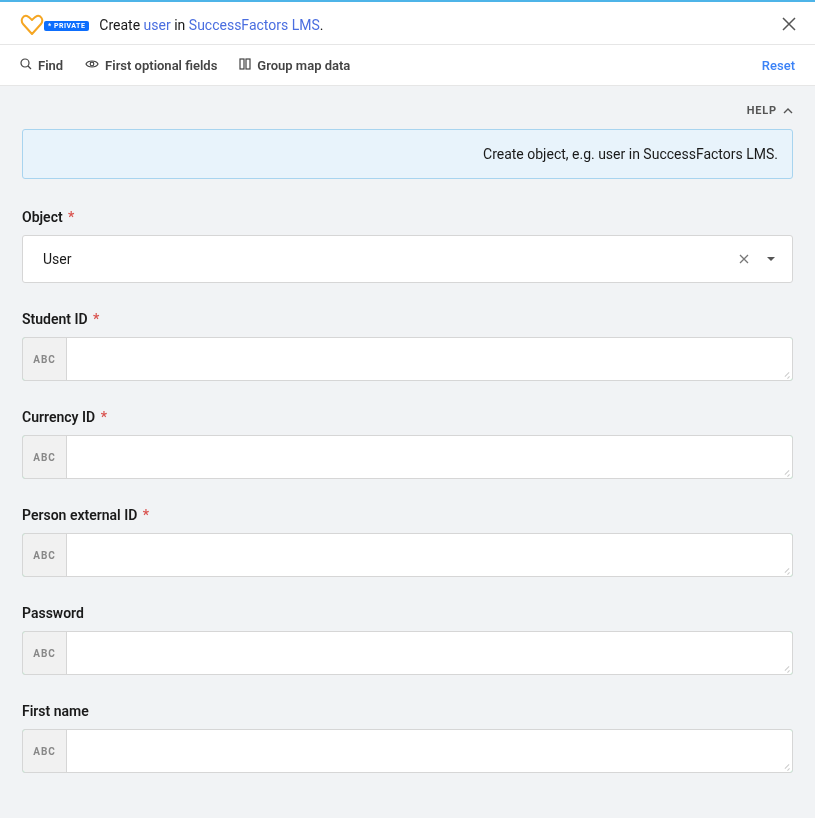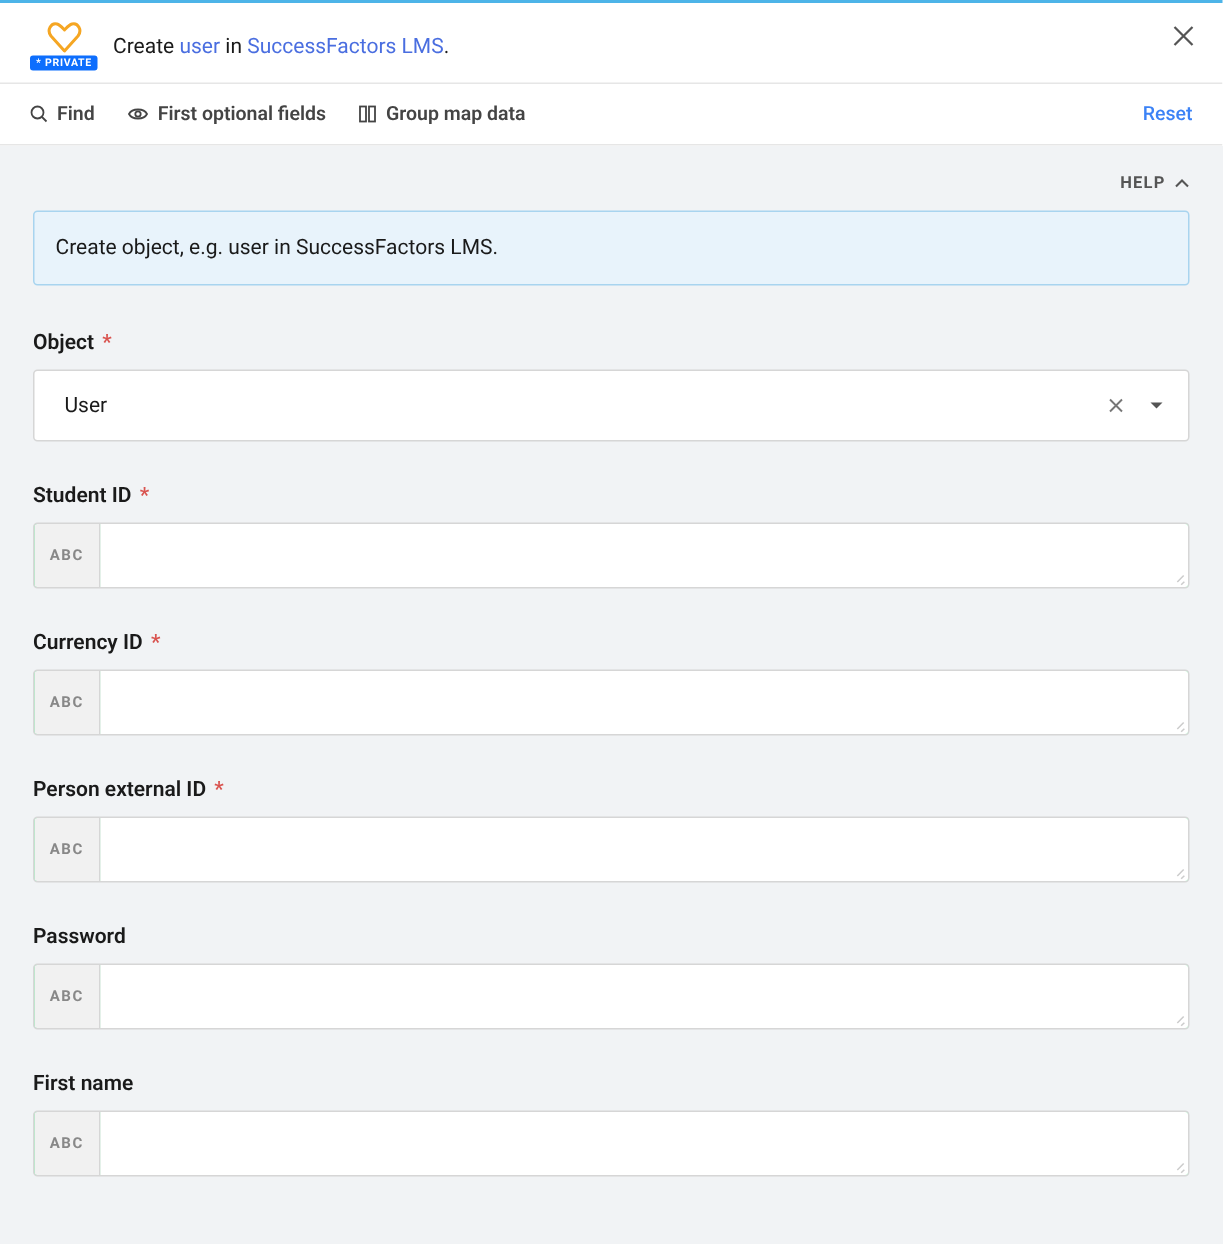--- a/index.html
+++ b/index.html
@@ -17,21 +17,21 @@
       border-top: 2px solid #4db4e8;
     }
     .header {
       display: flex;
       align-items: center;
       padding: 12px 20px 8px 20px;
       position: relative;
     }
     .logo-block {
       display: flex;
-      flex-direction: column;
+      flex-direction: row;
       align-items: center;
       margin-right: 10px;
     }
     .logo-block svg {
       display: block;
     }
     .private-badge {
       background: #0d6efd;
       color: #fff;
       font-size: 7px;
@@ -60,21 +60,21 @@
       align-items: center;
       border-top: 1px solid #e6e6e6;
       border-bottom: 1px solid #e6e6e6;
       padding: 0 20px;
       height: 42px;
       font-size: 13px;
       color: #555;
     }
     .tool-item {
       display: flex;
-      align-items: center;
+      align-items: flex-start;
       gap: 6px;
       margin-right: 22px;
       cursor: pointer;
       font-weight: 600;
       color: #444;
     }
     .tool-item svg {
       stroke: #555;
     }
     .spacer { flex: 1; }
@@ -104,20 +104,21 @@
       justify-content: flex-end;
     }
     .help-box {
       background: #e8f3fb;
       border: 1px solid #a8d4ef;
       border-radius: 3px;
       padding: 16px 14px;
       font-size: 14px;
       color: #1a1a1a;
       margin-bottom: 30px;
+      text-align: right;
     }
     .field-group {
       margin-bottom: 28px;
     }
     .field-label {
       font-size: 14px;
       font-weight: 600;
       color: #1a1a1a;
       margin-bottom: 10px;
       display: block;

